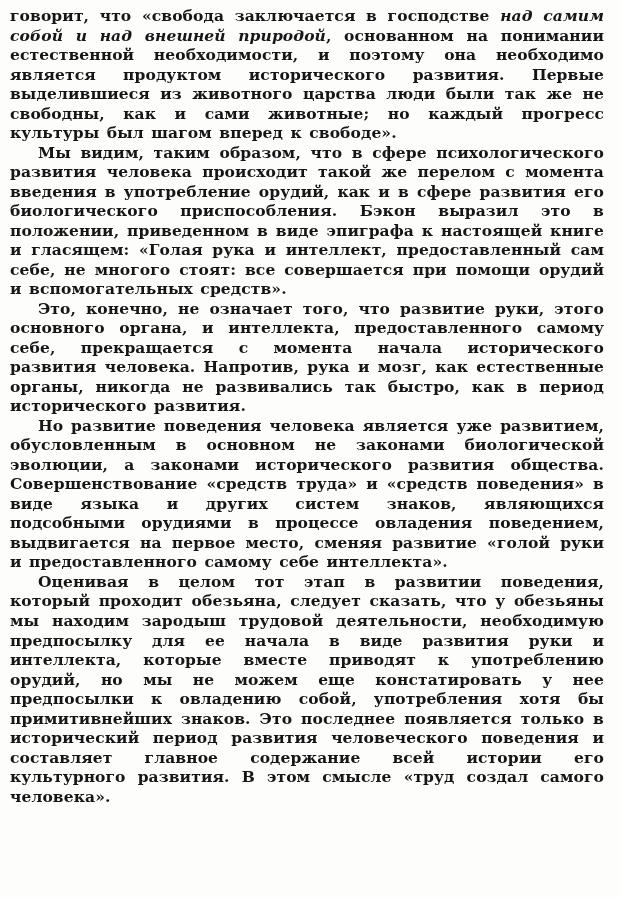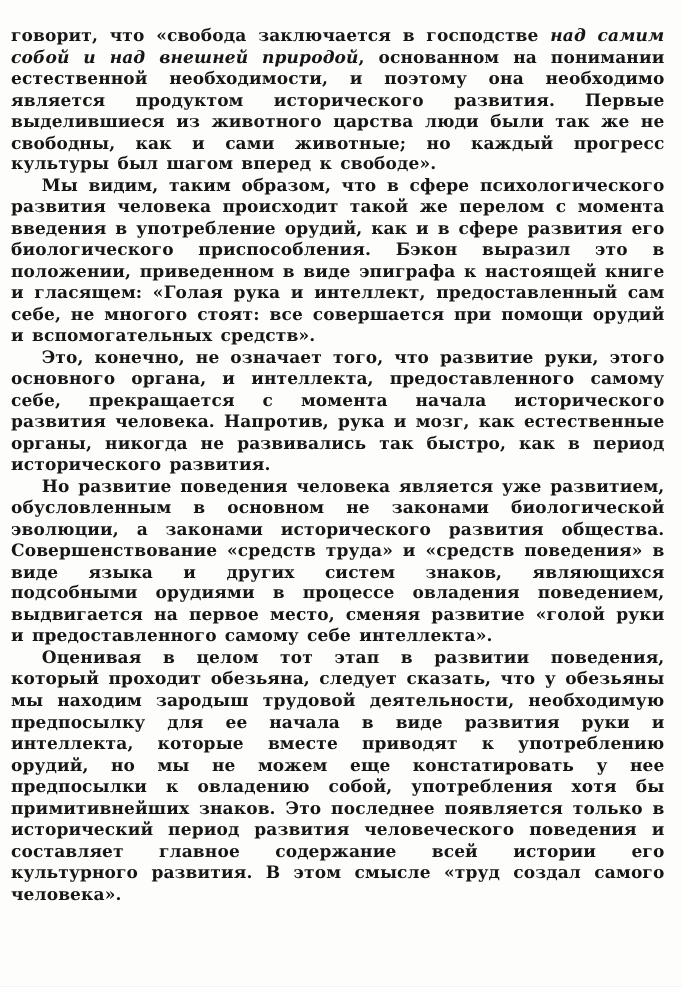--- a/index.html
+++ b/index.html
@@ -7,21 +7,21 @@
     padding: 0;
     background: #e8e8e8;
   }
   .book-page {
     position: relative;
     width: 620px;
     height: 897px;
     margin: 0 auto;
     background: #fdfdfc;
     box-sizing: border-box;
-    padding: 22px 16px 0 10px;
+    padding: 6px 16px 0 10px;
     overflow: hidden;
   }
   .page-text {
     font-family: "DejaVu Serif", "Liberation Serif", serif;
     font-size: 15.5px;
     font-weight: bold;
     line-height: 1.26;
     color: #161616;
     text-align: justify;
     word-spacing: 2px;

